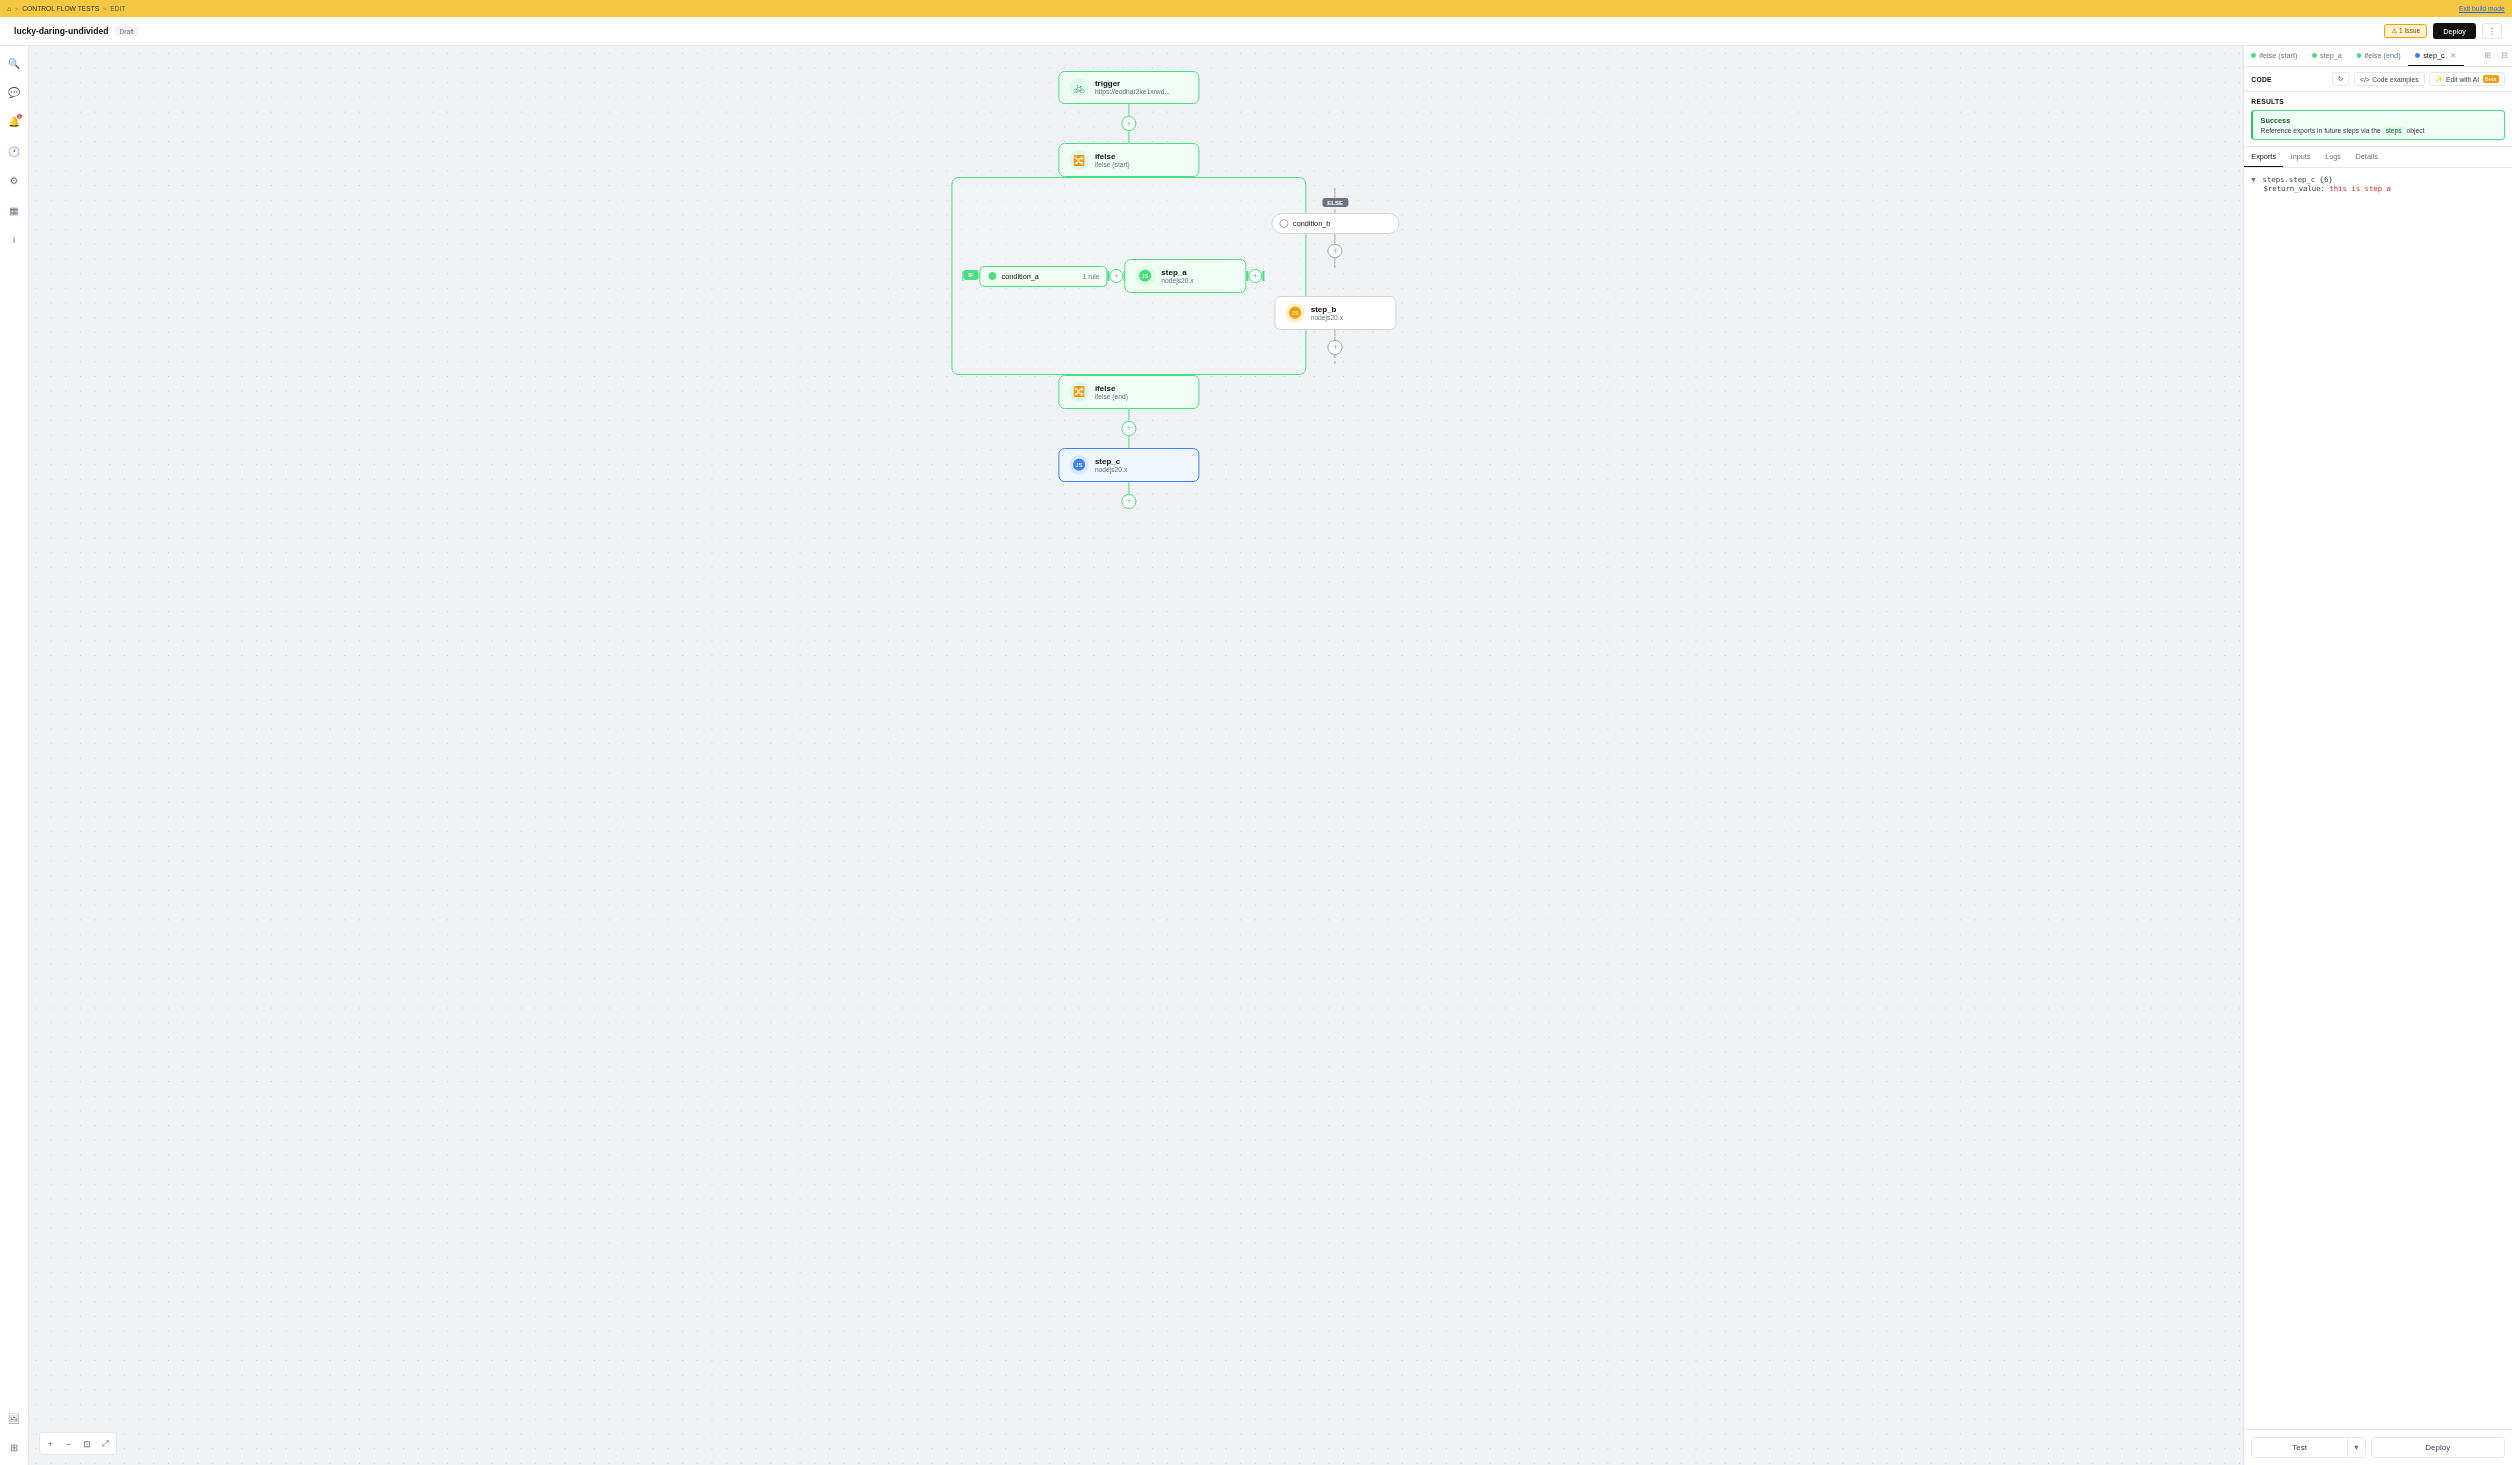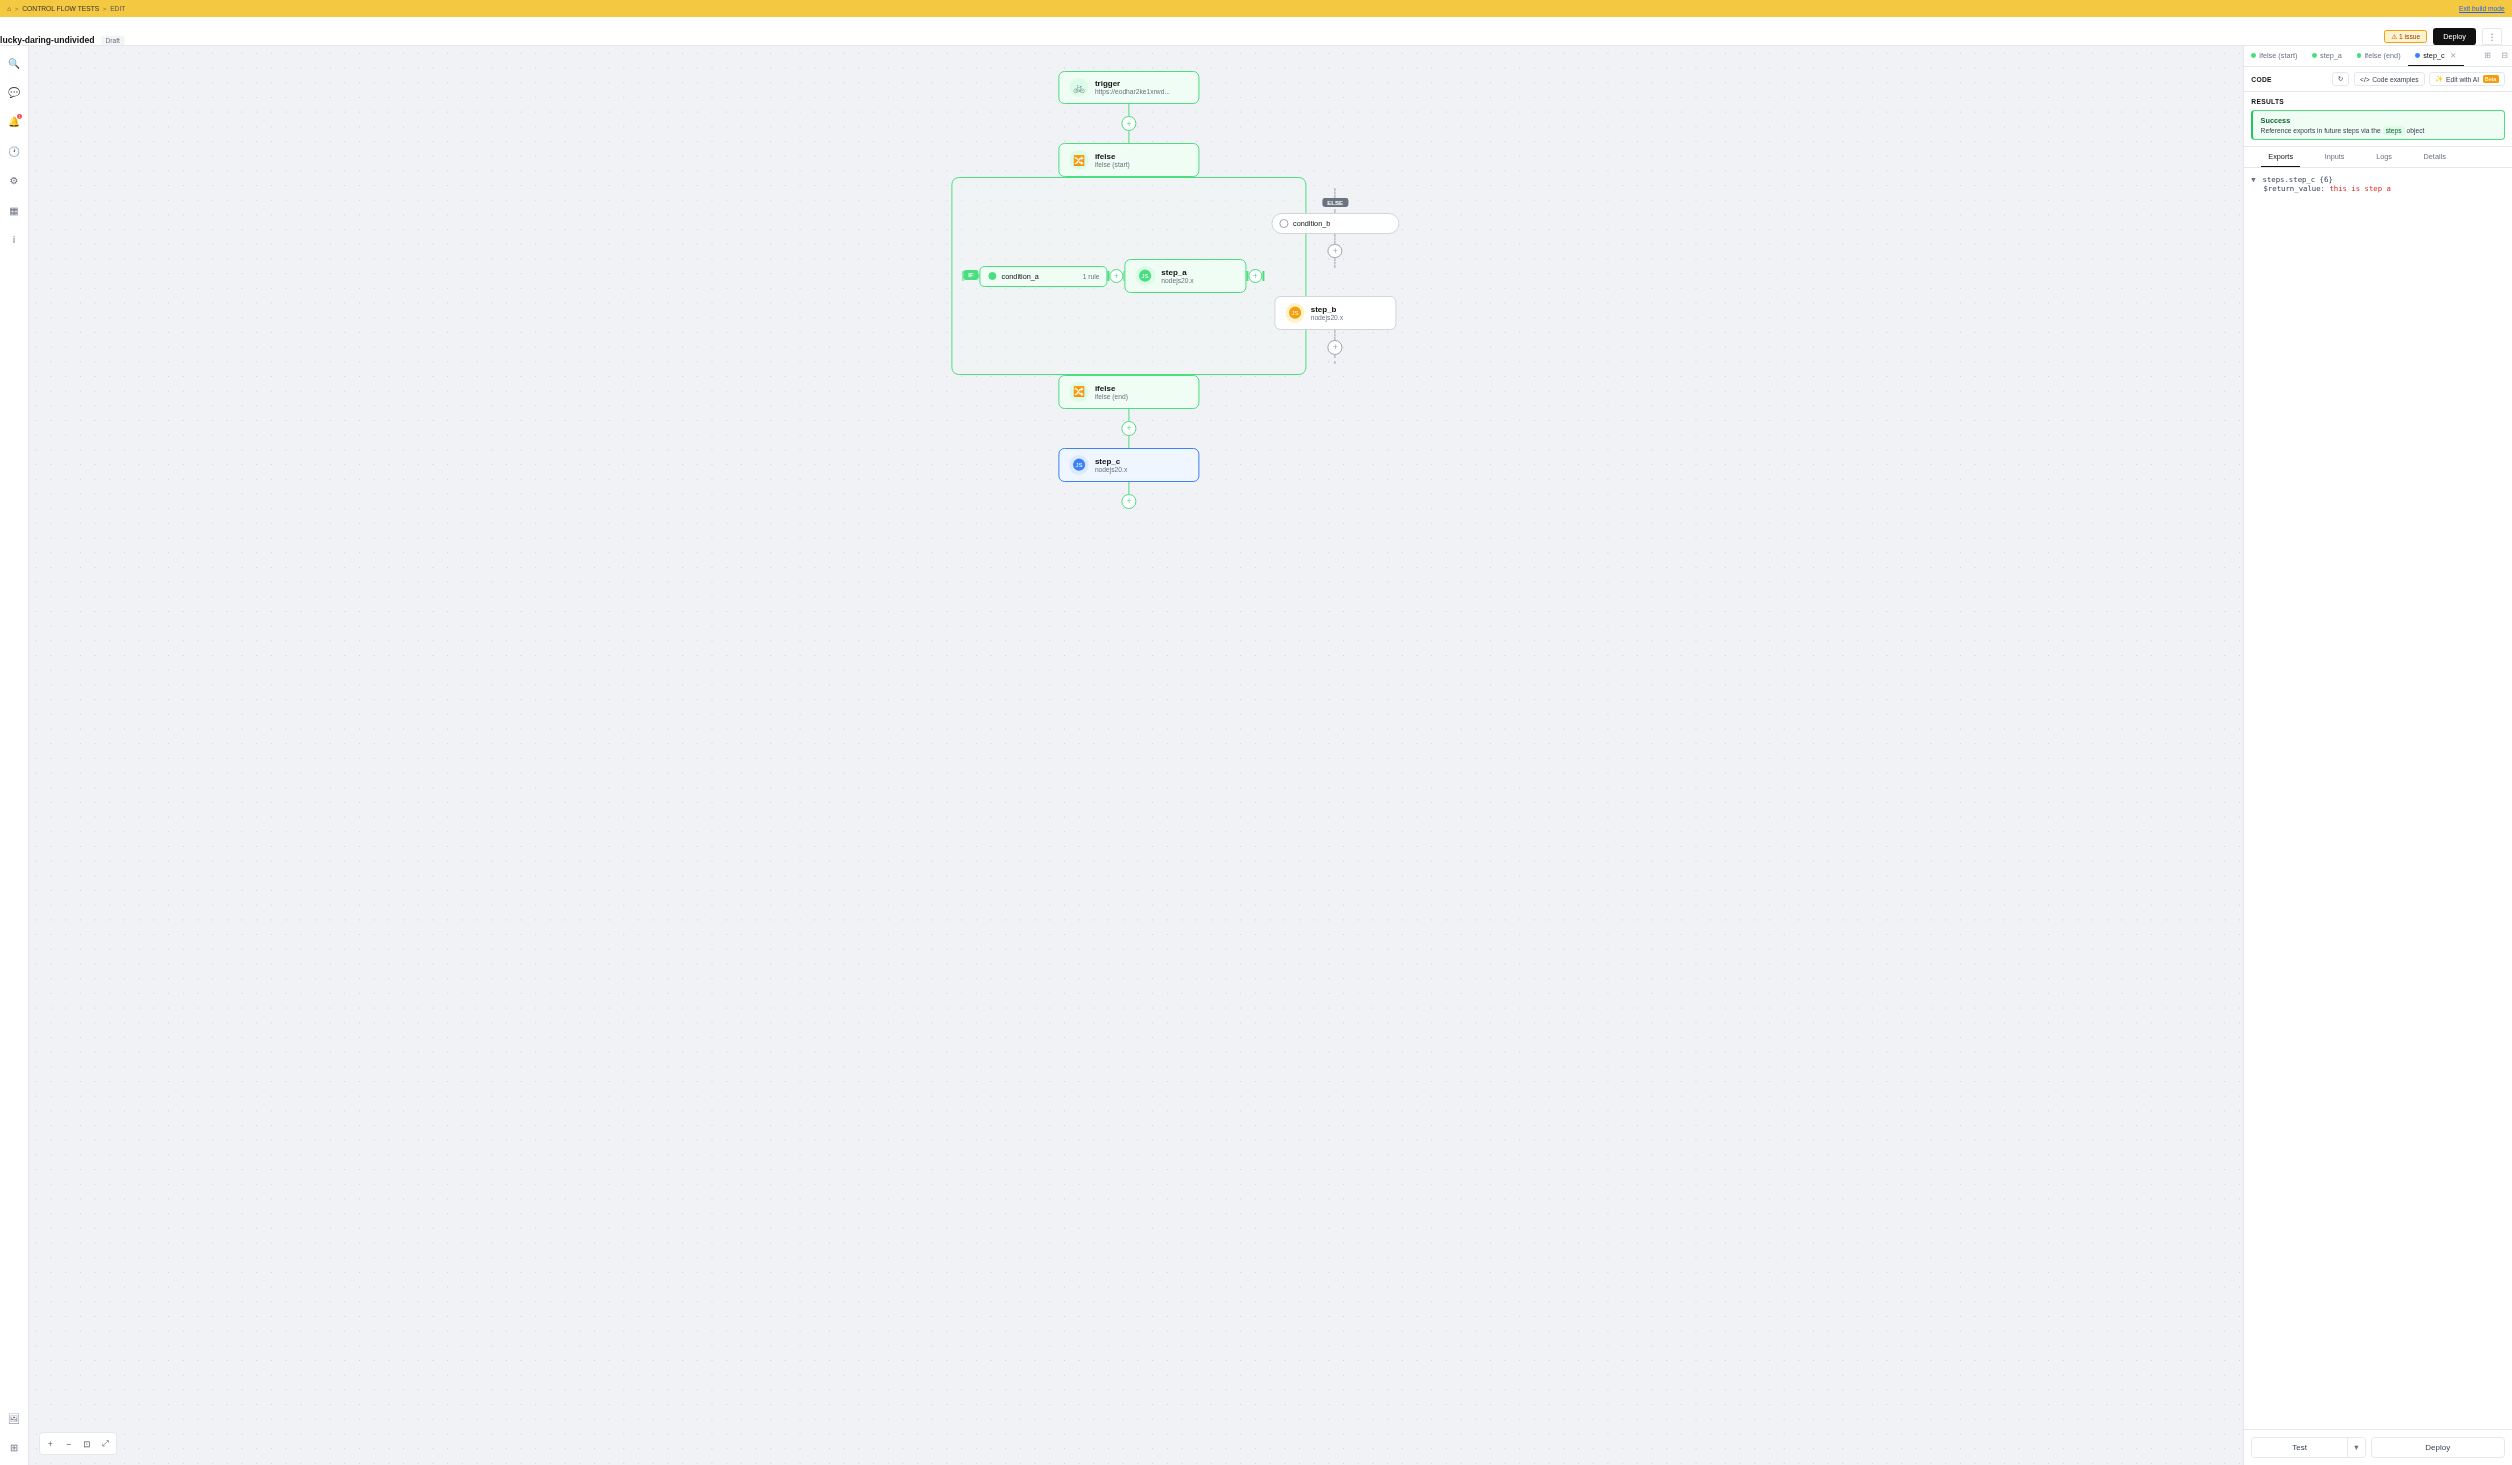--- a/index.html
+++ b/index.html
@@ -28,22 +28,22 @@
       cursor: pointer;
       font-size: 6.7px;
     }
 
     
     .header {
       height: 29px;
       background: #fff;
       border-bottom: 0.6px solid #e5e7eb;
       display: flex;
-      align-items: flex-end;
-      padding: 0 0;
+      align-items: center;
+      padding: 0 14px;
       gap: 6px;
       position: relative;
     }
     .header .workflow-name { font-size: 8.6px; font-weight: 600; color: #111; }
     .header .draft-badge {
       font-size: 6.7px;
       color: #6b7280;
       background: #f3f4f6;
       padding: 1.2px 4.9px;
       border-radius: 2.4px;
@@ -407,23 +407,22 @@
       padding: 0.6px 3.1px;
       border-radius: 1.8px;
       font-family: Liberation Sans, sans-serif;
       font-size: 6.7px;
       color: #166534;
     }
 
     .result-tabs {
       display: flex;
       border-bottom: 0.6px solid #e5e7eb;
-      padding: 0 17px;
+      padding: 0 0;
       flex-shrink: 0;
-      gap: 17px;
     }
     .result-tab {
       padding: 4.9px 7.3px;
       font-size: 7.3px;
       color: #6b7280;
       cursor: pointer;
       border-bottom: 1.2px solid transparent;
     }
     .result-tab.active {
       color: #111;

